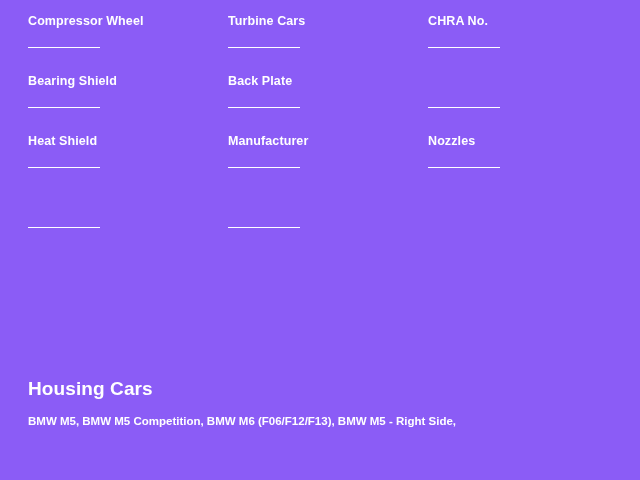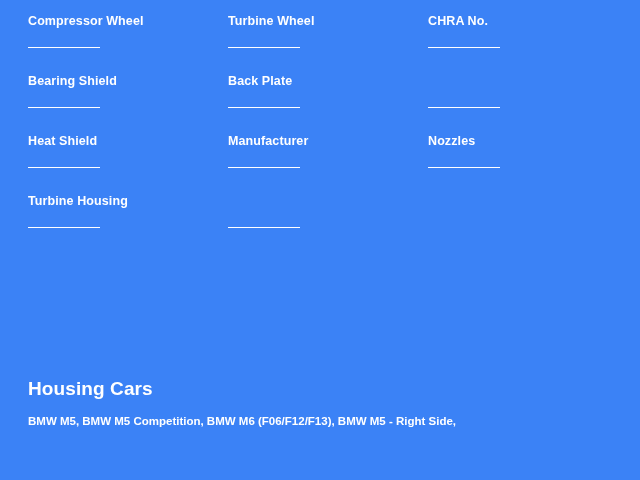--- a/index.html
+++ b/index.html
@@ -11,21 +11,21 @@
     width: 640px;
     height: 480px;
     overflow: hidden;
     font-family: "Liberation Sans", sans-serif;
     color: #ffffff;
   }
   .page {
     position: relative;
     width: 640px;
     height: 480px;
-    background: #3b82f6;
+    background: #8b5cf6;
   }
   .spec-grid {
     position: absolute;
     left: 28px;
     top: 14px;
     width: 584px;
     display: grid;
     grid-template-columns: 200px 200px 184px;
     grid-auto-rows: 60px;
   }
@@ -76,21 +76,21 @@
 <div class="page">
 
   <div class="spec-grid">
 
     <div class="spec-cell">
       <div class="spec-label">Compressor Wheel</div>
       <div class="spec-rule"></div>
     </div>
 
     <div class="spec-cell">
-      <div class="spec-label">Turbine Wheel</div>
+      <div class="spec-label">Turbine Cars</div>
       <div class="spec-rule"></div>
     </div>
 
     <div class="spec-cell">
       <div class="spec-label">CHRA No.</div>
       <div class="spec-rule"></div>
     </div>
 
     <div class="spec-cell">
       <div class="spec-label">Bearing Shield</div>
@@ -116,21 +116,20 @@
       <div class="spec-label">Manufacturer</div>
       <div class="spec-rule"></div>
     </div>
 
     <div class="spec-cell">
       <div class="spec-label">Nozzles</div>
       <div class="spec-rule"></div>
     </div>
 
     <div class="spec-cell">
-      <div class="spec-label">Turbine Housing</div>
       <div class="spec-rule"></div>
     </div>
 
     <div class="spec-cell">
       <div class="spec-rule"></div>
     </div>
 
   </div>
 
   <div class="matching">

